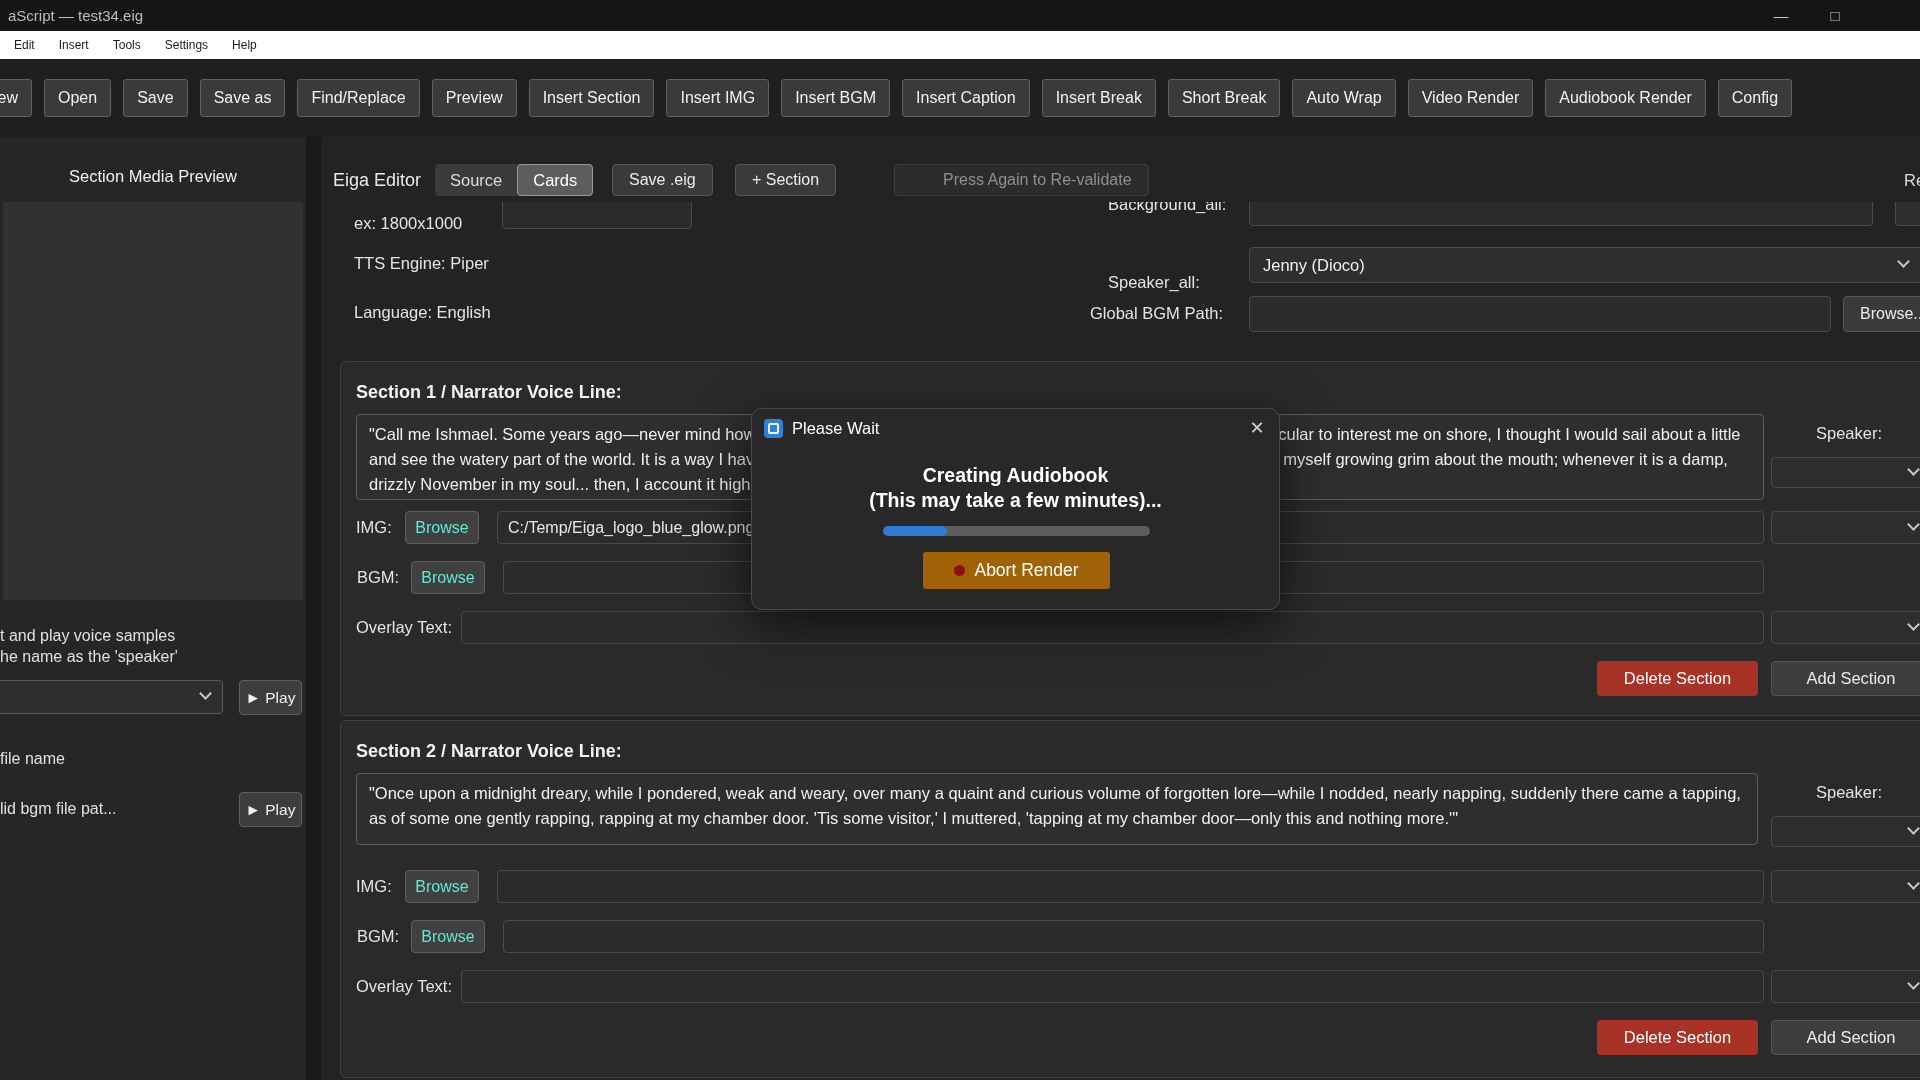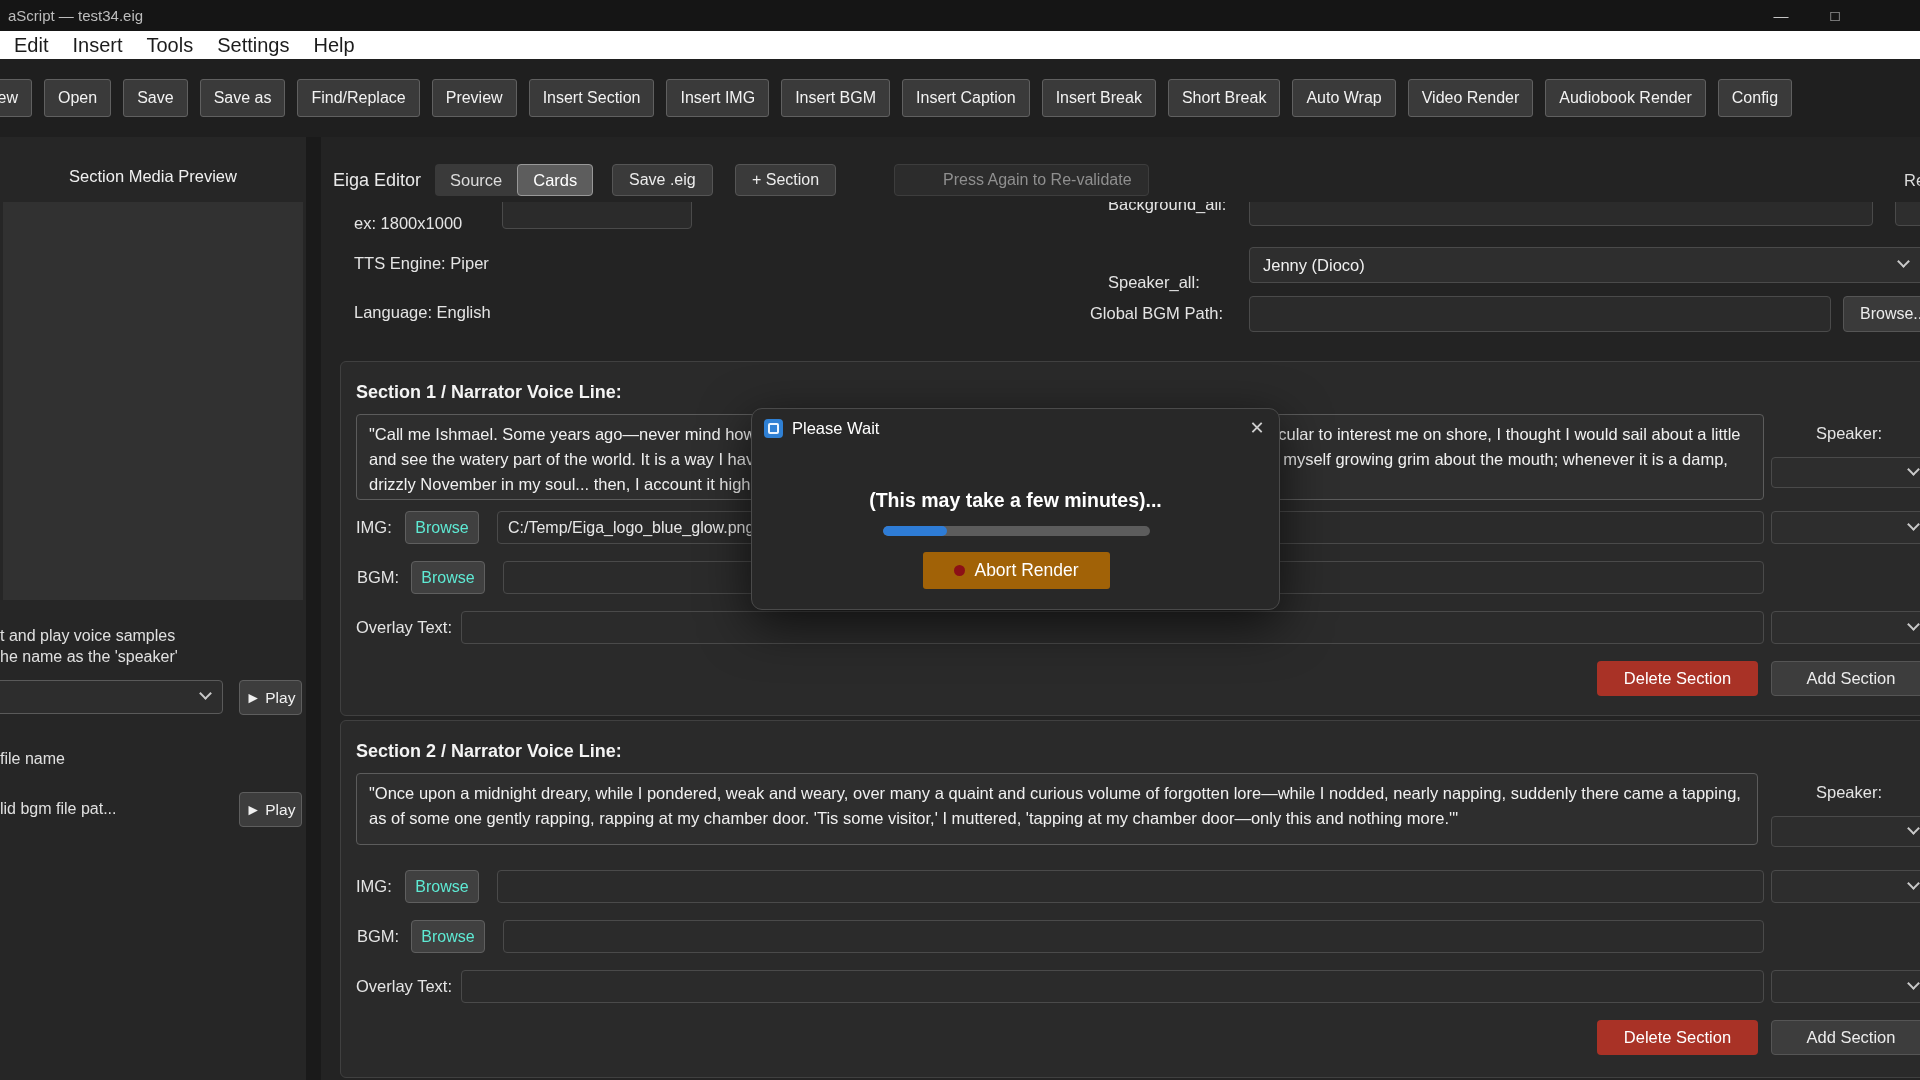--- a/index.html
+++ b/index.html
@@ -8,21 +8,21 @@
          font-family:"Liberation Sans","DejaVu Sans",sans-serif; }
 
   
   .titlebar{position:absolute;top:0;left:0;right:0;height:31px;background:#151515;display:flex;align-items:center;}
   .title{margin-left:8px;font-size:15px;color:#bdbdbd;white-space:nowrap;}
   .win-btns{position:absolute;right:58px;top:0;height:31px;display:flex;}
   .win-btn{width:54px;height:31px;display:flex;align-items:center;justify-content:center;color:#c5c5c5;font-size:15px;background:transparent;border:none;font-family:inherit;}
 
   
   .menubar{position:absolute;top:31px;left:0;right:0;height:28px;background:#ffffff;display:flex;align-items:center;padding-left:2px;}
-  .menu-item{padding:0 12px;font-size:20px;color:#1c1c1c;background:transparent;border:none;font-family:inherit;}
+  .menu-item{padding:0 12px;font-size:12px;color:#1c1c1c;background:transparent;border:none;font-family:inherit;}
 
   
   .toolbar{position:absolute;top:59px;left:0;right:0;height:78px;background:#1f1f1f;display:flex;align-items:center;gap:12px;overflow:hidden;}
   .tbtn{flex:0 0 auto;background:#3a3a3a;border:1px solid #606060;color:#f2f2f2;font-size:16px;font-family:inherit;padding:9px 13px;border-radius:3px;white-space:nowrap;}
   .tbtn.cut{margin-left:-28px;}
 
   
   .sidebar{position:absolute;top:137px;left:0;width:306px;bottom:0;background:#262626;}
   .vdivider{position:absolute;top:137px;left:306px;width:15px;bottom:0;background:#1a1a1a;}
   .sb-title{position:absolute;top:30px;left:0;width:100%;text-align:center;font-size:16.5px;color:#f0f0f0;}
@@ -225,20 +225,21 @@
 </main>
 
 <div class="modal">
   <div class="m-titlebar">
     <span class="m-icon">
         <span class="m-icon-inner"></span>
       </span>
     <span class="m-title-text">Please Wait</span>
     <button class="m-close">✕</button>
   </div>
+  <div class="m-msg1">Creating Audiobook</div>
   <div class="m-msg2">(This may take a few minutes)...</div>
   <div class="m-progress">
     <div class="m-fill" style="width: 24%;"></div>
   </div>
   <button class="m-abort">
     <span class="dot"></span>
     <span>Abort Render</span>
   </button>
 </div>
 

